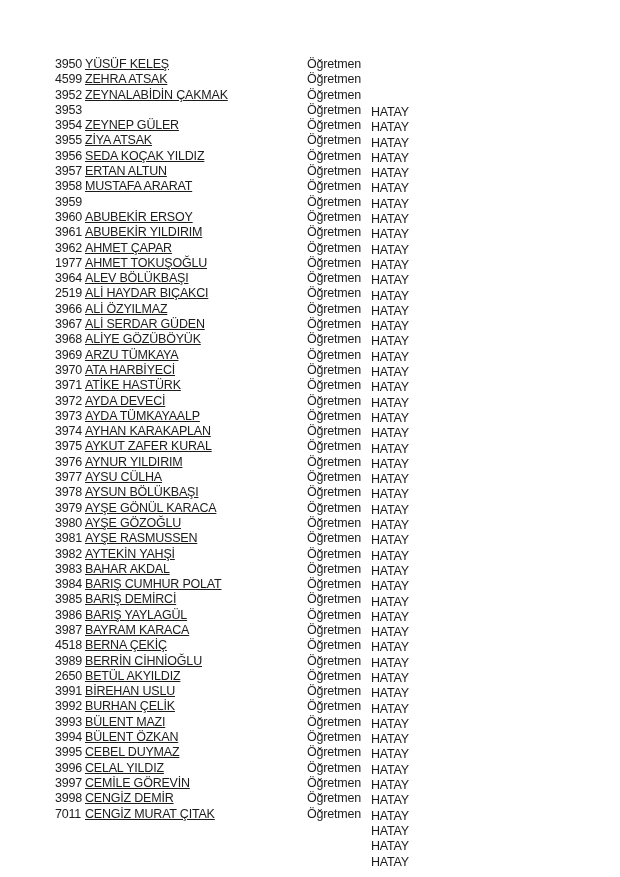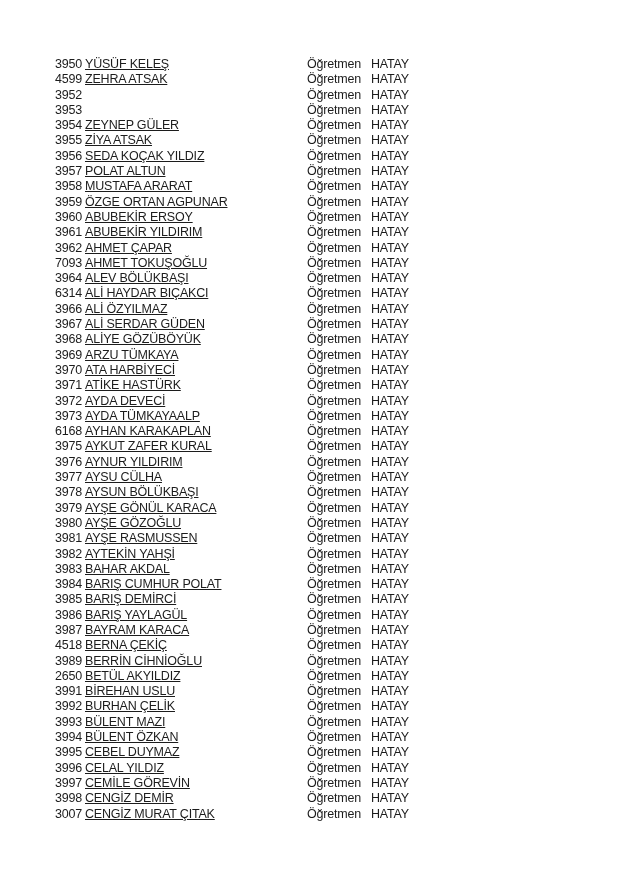--- a/index.html
+++ b/index.html
@@ -31,21 +31,21 @@
     position: absolute;
     top: 0;
     font-size: 12.5px;
     line-height: 15.3px;
     letter-spacing: -0.2px;
     white-space: nowrap;
   }
   .cell.num  { left: 55px;  }
   .cell.name { left: 85px; text-decoration: underline;  }
   .cell.role { left: 307px; text-align: center; }
-  .cell.city { left: 371px; }
+  .cell.city { left: 371px; margin-top: 48px; }
 </style>
 </head>
 <body>
 
 <div class="doc-page">
   <div class="list" id="rows-container">
   <div class="row">
     <span class="cell num">3950</span>
     <span class="cell name">YÜSÜF KELEŞ</span>
     <span class="cell role">Öğretmen</span>
@@ -54,20 +54,21 @@
 
   <div class="row">
     <span class="cell num">4599</span>
     <span class="cell name">ZEHRA ATSAK</span>
     <span class="cell role">Öğretmen</span>
     <span class="cell city">HATAY</span>
   </div>
 
   <div class="row">
     <span class="cell num">3952</span>
+    <span class="cell name">ZEYNALABİDİN ÇAKMAK</span>
     <span class="cell role">Öğretmen</span>
     <span class="cell city">HATAY</span>
   </div>
 
   <div class="row">
     <span class="cell num">3953</span>
     <span class="cell role">Öğretmen</span>
     <span class="cell city">HATAY</span>
   </div>
 
@@ -87,35 +88,34 @@
 
   <div class="row">
     <span class="cell num">3956</span>
     <span class="cell name">SEDA KOÇAK YILDIZ</span>
     <span class="cell role">Öğretmen</span>
     <span class="cell city">HATAY</span>
   </div>
 
   <div class="row">
     <span class="cell num">3957</span>
-    <span class="cell name">POLAT ALTUN</span>
+    <span class="cell name">ERTAN ALTUN</span>
     <span class="cell role">Öğretmen</span>
     <span class="cell city">HATAY</span>
   </div>
 
   <div class="row">
     <span class="cell num">3958</span>
     <span class="cell name">MUSTAFA ARARAT</span>
     <span class="cell role">Öğretmen</span>
     <span class="cell city">HATAY</span>
   </div>
 
   <div class="row">
     <span class="cell num">3959</span>
-    <span class="cell name">ÖZGE ORTAN AGPUNAR</span>
     <span class="cell role">Öğretmen</span>
     <span class="cell city">HATAY</span>
   </div>
 
   <div class="row">
     <span class="cell num">3960</span>
     <span class="cell name">ABUBEKİR ERSOY</span>
     <span class="cell role">Öğretmen</span>
     <span class="cell city">HATAY</span>
   </div>
@@ -128,35 +128,35 @@
   </div>
 
   <div class="row">
     <span class="cell num">3962</span>
     <span class="cell name">AHMET ÇAPAR</span>
     <span class="cell role">Öğretmen</span>
     <span class="cell city">HATAY</span>
   </div>
 
   <div class="row">
-    <span class="cell num">7093</span>
+    <span class="cell num">1977</span>
     <span class="cell name">AHMET TOKUŞOĞLU</span>
     <span class="cell role">Öğretmen</span>
     <span class="cell city">HATAY</span>
   </div>
 
   <div class="row">
     <span class="cell num">3964</span>
     <span class="cell name">ALEV BÖLÜKBAŞI</span>
     <span class="cell role">Öğretmen</span>
     <span class="cell city">HATAY</span>
   </div>
 
   <div class="row">
-    <span class="cell num">6314</span>
+    <span class="cell num">2519</span>
     <span class="cell name">ALİ HAYDAR BIÇAKCI</span>
     <span class="cell role">Öğretmen</span>
     <span class="cell city">HATAY</span>
   </div>
 
   <div class="row">
     <span class="cell num">3966</span>
     <span class="cell name">ALİ ÖZYILMAZ</span>
     <span class="cell role">Öğretmen</span>
     <span class="cell city">HATAY</span>
@@ -205,21 +205,21 @@
   </div>
 
   <div class="row">
     <span class="cell num">3973</span>
     <span class="cell name">AYDA TÜMKAYAALP</span>
     <span class="cell role">Öğretmen</span>
     <span class="cell city">HATAY</span>
   </div>
 
   <div class="row">
-    <span class="cell num">6168</span>
+    <span class="cell num">3974</span>
     <span class="cell name">AYHAN KARAKAPLAN</span>
     <span class="cell role">Öğretmen</span>
     <span class="cell city">HATAY</span>
   </div>
 
   <div class="row">
     <span class="cell num">3975</span>
     <span class="cell name">AYKUT ZAFER KURAL</span>
     <span class="cell role">Öğretmen</span>
     <span class="cell city">HATAY</span>
@@ -380,19 +380,19 @@
   </div>
 
   <div class="row">
     <span class="cell num">3998</span>
     <span class="cell name">CENGİZ DEMİR</span>
     <span class="cell role">Öğretmen</span>
     <span class="cell city">HATAY</span>
   </div>
 
   <div class="row">
-    <span class="cell num">3007</span>
+    <span class="cell num">7011</span>
     <span class="cell name">CENGİZ MURAT ÇITAK</span>
     <span class="cell role">Öğretmen</span>
     <span class="cell city">HATAY</span>
   </div>
 </div>
 </div>
 
 </body></html>

